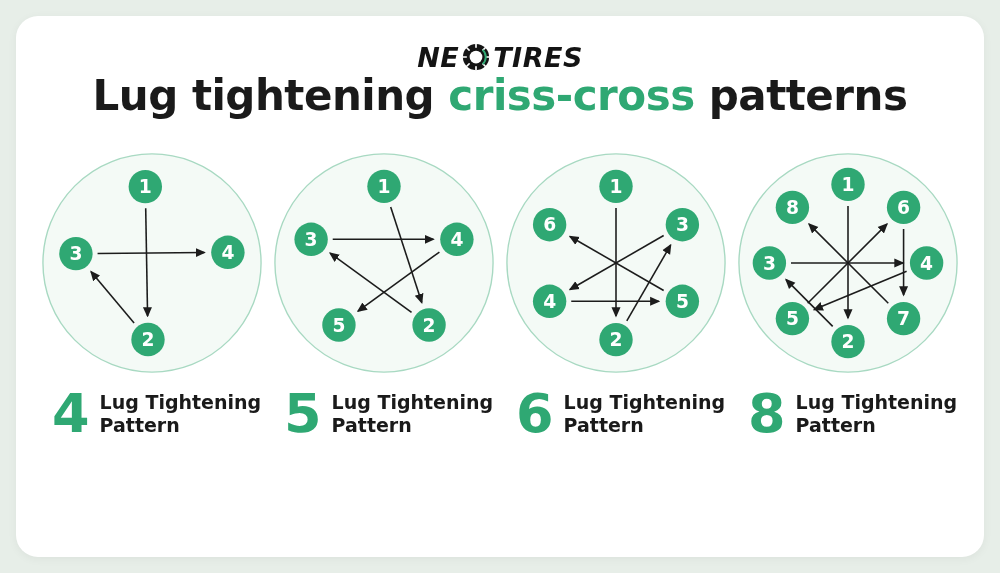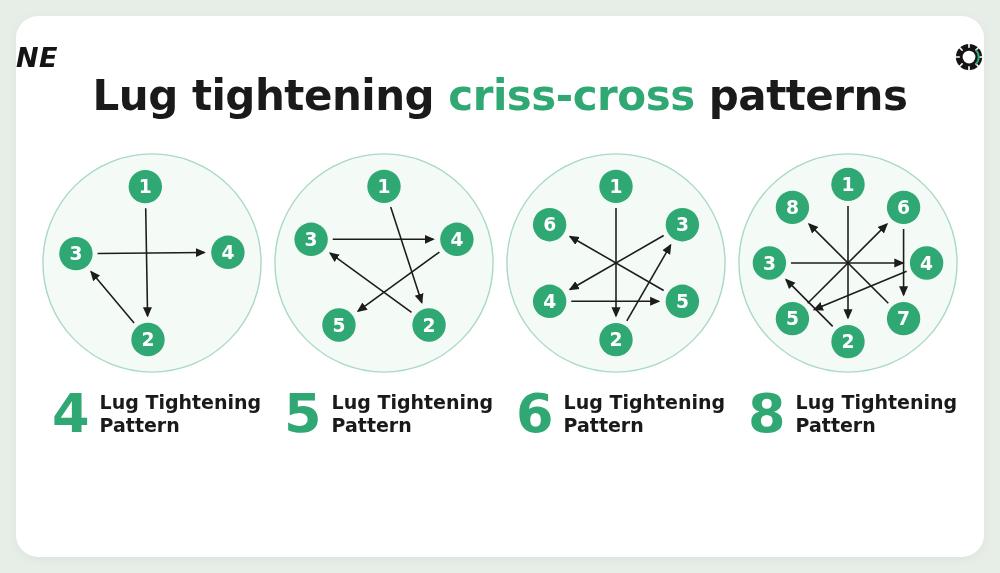--- a/index.html
+++ b/index.html
@@ -19,21 +19,21 @@
   .card {
     position: absolute;
     inset: 16px;
     background: var(--card);
     border-radius: 22px;
     box-shadow: 0 2px 10px rgba(0,0,0,0.05);
     overflow: hidden;
   }
   .logo {
     display: flex;
-    justify-content: space-between;
+    justify-content: center;
     align-items: center;
     margin-top: 26px;
     gap: 2px;
   }
   .logo-text {
     font-size: 27px;
     font-weight: 800;
     font-style: italic;
     letter-spacing: 0.5px;
     color: #141414;
@@ -96,20 +96,21 @@
         <line x1="20" y1="33" x2="20" y2="37.5"></line>
         <line x1="10.81" y1="29.19" x2="7.63" y2="32.37"></line>
         <line x1="7" y1="20" x2="2.5" y2="20"></line>
         <line x1="10.81" y1="10.81" x2="7.63" y2="7.63"></line>
         <line x1="20" y1="7" x2="20" y2="2.5"></line>
         <line x1="29.19" y1="10.81" x2="32.37" y2="7.63"></line>
       </g>
       <circle cx="20" cy="20" r="8.5" fill="#ffffff"></circle>
       <path d="M 28.87 10.49 A 13 13 0 0 1 28.87 29.51" stroke="#2fa873" stroke-width="2.6" fill="none"></path>
     </svg>
+    <span class="logo-text">TIRES</span>
   </div>
 
   <h1 class="title"><span>Lug tightening </span><span class="hl">criss-cross</span><span> patterns</span></h1>
 
   <div class="patterns" id="patterns">
       <div class="pattern">
     <div class="circle-holder"><svg viewBox="0 0 230 230" width="226" height="226">
             <defs>
               <marker id="ah0" viewBox="0 0 10 10" refX="8.5" refY="5" markerWidth="6.5" markerHeight="6.5" orient="auto">
                 <path d="M0,0.6 L10,5 L0,9.4 z" fill="#1c1c1c"></path>

